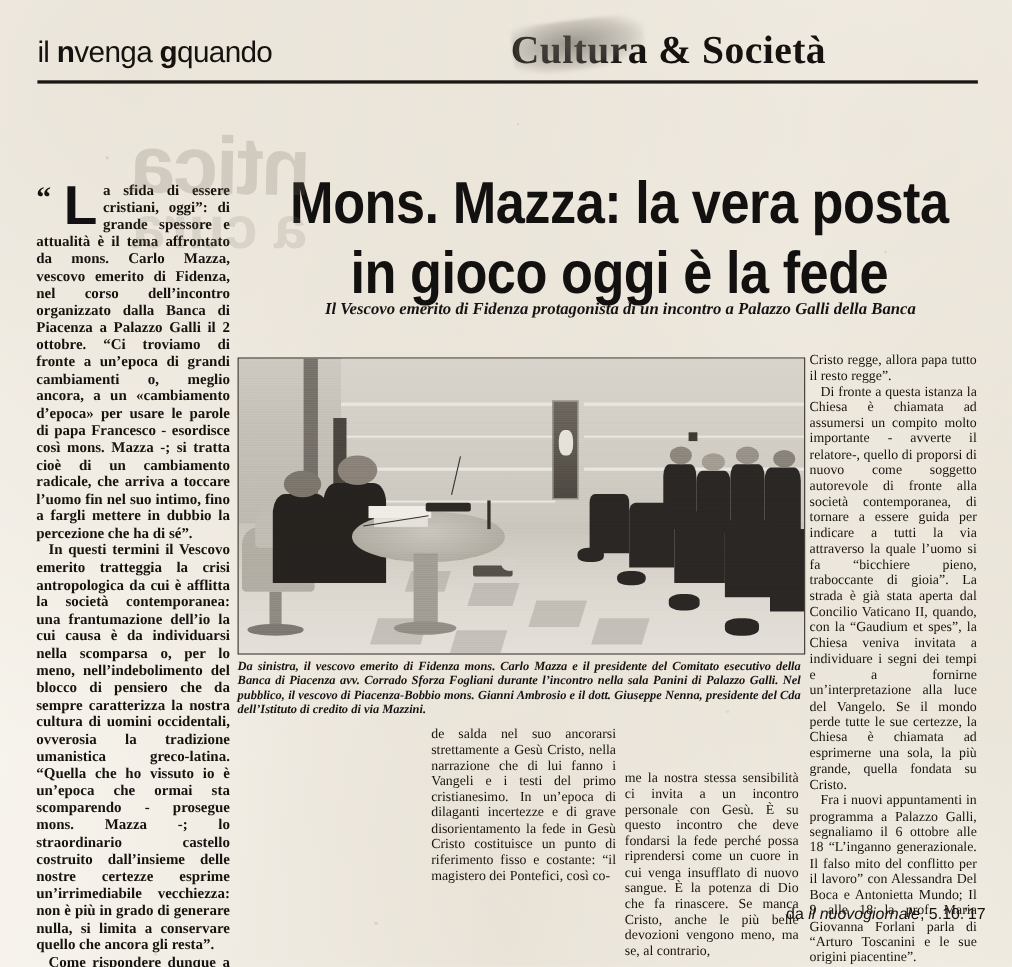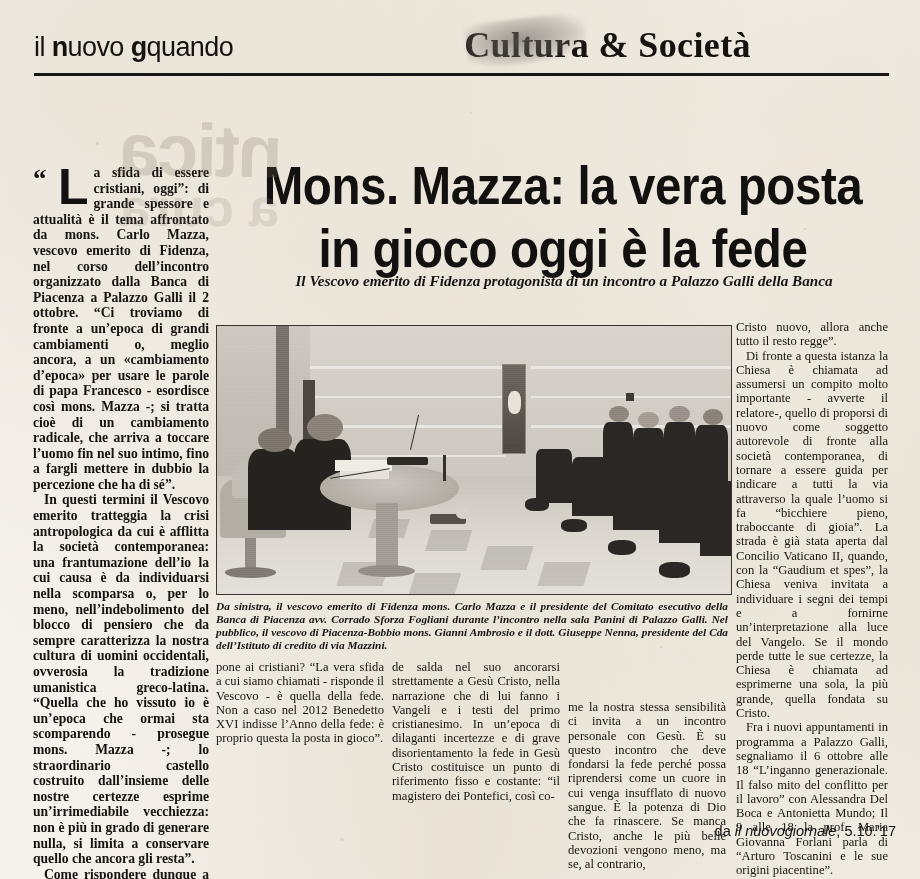--- a/index.html
+++ b/index.html
@@ -208,21 +208,21 @@
 <div class="speck" style="left:96px;top:142px;width:3px;height:3px;"></div>
 <div class="speck" style="left:804px;top:228px;width:2px;height:2px;"></div>
 <div class="speck" style="left:340px;top:838px;width:4px;height:3px;opacity:.3"></div>
 <div class="speck" style="left:660px;top:646px;width:3px;height:2px;opacity:.33"></div>
 <div class="speck" style="left:140px;top:866px;width:3px;height:3px;opacity:.28"></div>
 <div class="speck" style="left:470px;top:112px;width:2px;height:2px;opacity:.35"></div>
 
 <div class="page">
 
   <div class="masthead">
-    <div class="mast-logo"><span class="lt">il </span><span class="bd">n</span><span class="lt">uovo </span><span class="bd">g</span><span class="lt">quando</span></div>
+    <div class="mast-logo"><span class="lt">il </span><span class="bd">n</span><span class="lt">venga </span><span class="bd">g</span><span class="lt">quando</span></div>
     <div class="mast-section">Cultura &amp; Società</div>
   </div>
   <div class="smudge"></div>
   <div class="mast-rule"></div>
 
   <div class="ghost">ntica</div>
   <div class="ghost2">a cura</div>
 
   <h1 class="headline">
     <span class="hl-line">Mons. Mazza: la vera posta</span>
@@ -313,33 +313,32 @@
     <div class="aud" style="left:67%;top:72%;width:5%;height:5%;border-radius:40%;"></div>
     <div class="aud" style="left:76%;top:80%;width:5.5%;height:5.5%;border-radius:40%;"></div>
     <div class="aud" style="left:86%;top:88%;width:6%;height:6%;border-radius:40%;"></div>
 
     <div class="ph-noise"></div>
   </div>
 
   <div class="caption">Da sinistra, il vescovo emerito di Fidenza mons. Carlo Mazza e il presidente del Comitato esecutivo della Banca di Piacenza avv. Corrado Sforza Fogliani durante l’incontro nella sala Panini di Palazzo Galli. Nel pubblico, il vescovo di Piacenza-Bobbio mons. Gianni Ambrosio e il dott. Giuseppe Nenna, presidente del Cda dell’Istituto di credito di via Mazzini.</div>
 
   <div class="bodycol col2">
-    <p class="noind">pone ai cristiani? “La vera sfida a cui siamo chiamati - risponde il Vescovo - è quella della fede. Non a caso nel 2012 Benedetto XVI indisse l’Anno della fede: è proprio questa la posta in gioco”.</p>
   </div>
 
   <div class="bodycol col3">
     <p class="noind">de salda nel suo ancorarsi strettamente a Gesù Cristo, nella narrazione che di lui fanno i Vangeli e i testi del primo cristianesimo. In un’epoca di dilaganti incertezze e di grave disorientamento la fede in Gesù Cristo costituisce un punto di riferimento fisso e costante: “il magistero dei Pontefici, così co-</p>
   </div>
 
   <div class="bodycol col4">
     <p class="noind">me la nostra stessa sensibilità ci invita a un incontro personale con Gesù. È su questo incontro che deve fondarsi la fede perché possa riprendersi come un cuore in cui venga insufflato di nuovo sangue. È la potenza di Dio che fa rinascere. Se manca Cristo, anche le più belle devozioni vengono meno, ma se, al contrario,</p>
   </div>
 
   <div class="bodycol col5">
-    <p class="noind">Cristo nuovo, allora anche tutto il resto regge”.</p>
+    <p class="noind">Cristo regge, allora papa tutto il resto regge”.</p>
     <p>Di fronte a questa istanza la Chiesa è chiamata ad assumersi un compito molto importante - avverte il relatore-, quello di proporsi di nuovo come soggetto autorevole di fronte alla società contemporanea, di tornare a essere guida per indicare a tutti la via attraverso la quale l’uomo si fa “bicchiere pieno, traboccante di gioia”. La strada è già stata aperta dal Concilio Vaticano II, quando, con la “Gaudium et spes”, la Chiesa veniva invitata a individuare i segni dei tempi e a fornirne un’interpretazione alla luce del Vangelo. Se il mondo perde tutte le sue certezze, la Chiesa è chiamata ad esprimerne una sola, la più grande, quella fondata su Cristo.</p>
     <p>Fra i nuovi appuntamenti in programma a Palazzo Galli, segnaliamo il 6 ottobre alle 18 “L’inganno generazionale. Il falso mito del conflitto per il lavoro” con Alessandra Del Boca e Antonietta Mundo; Il 9 alle 18 la prof. Maria Giovanna Forlani parla di “Arturo Toscanini e le sue origini piacentine”.</p>
 
   </div>
 
   <div class="footer"><span>da </span><i>il nuovogiornale</i><span>, 5.10.’17</span></div>
 
 </div>
 
 </body></html>

